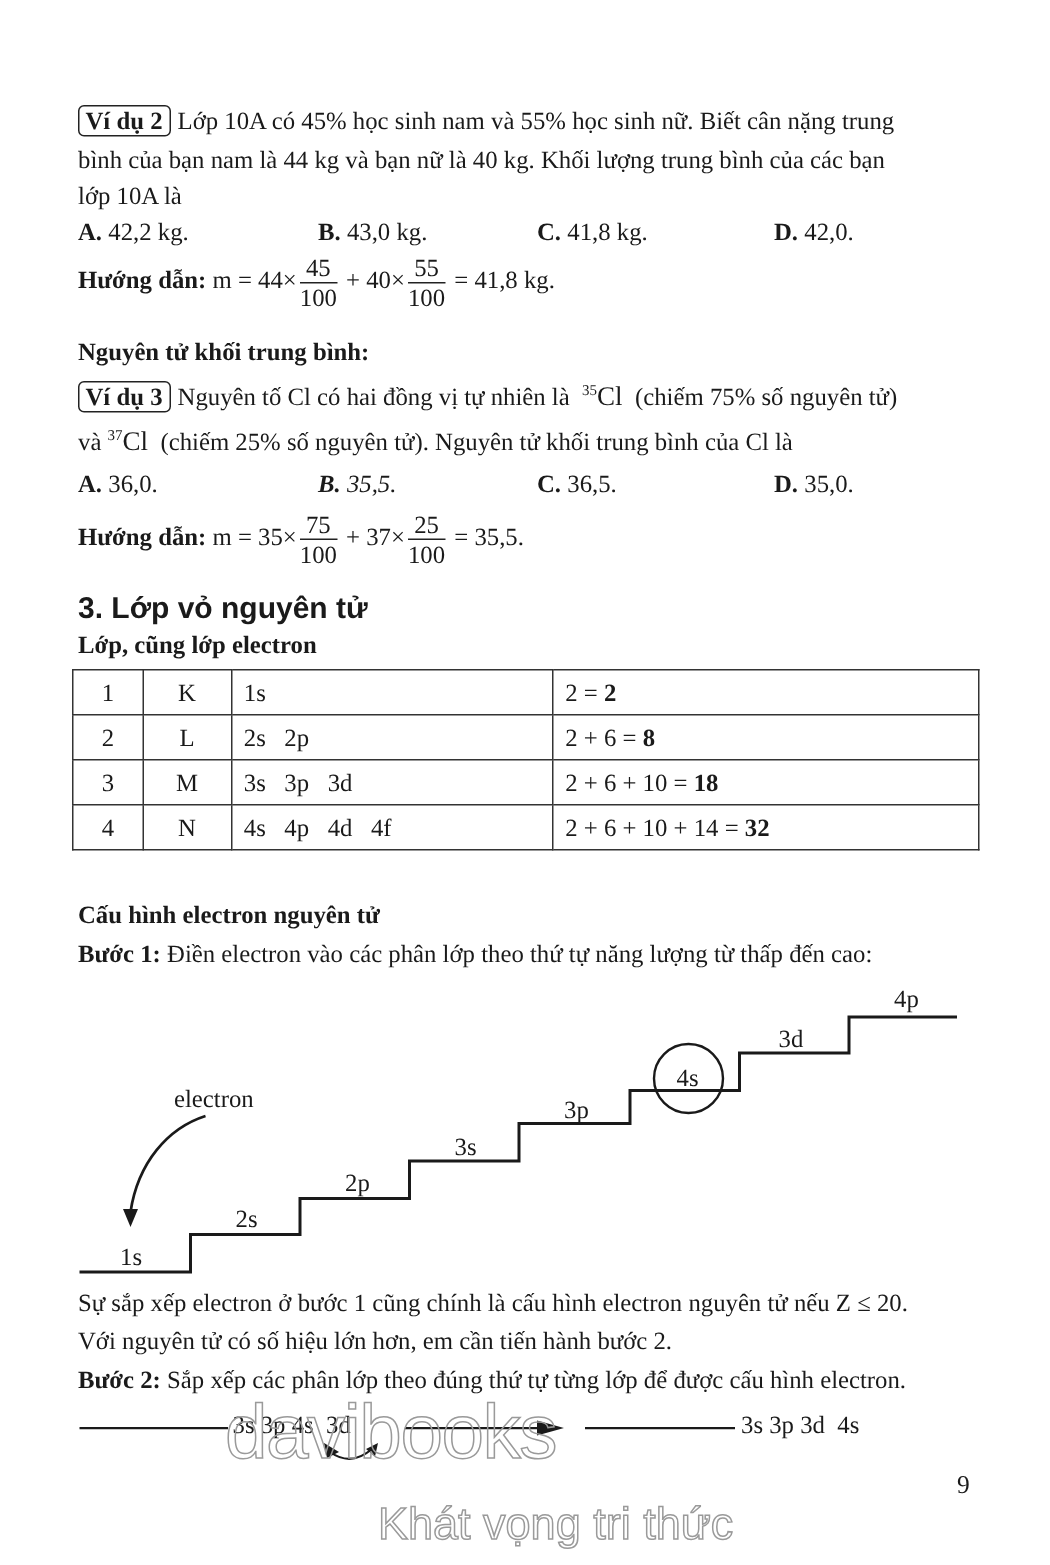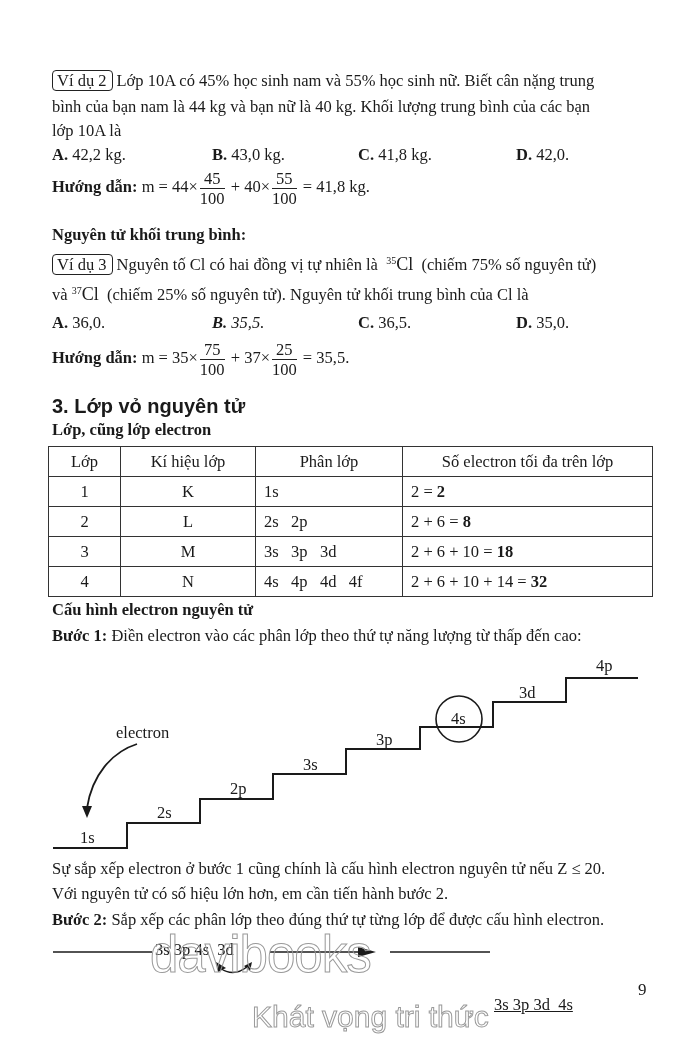--- a/index.html
+++ b/index.html
@@ -1,20 +1,20 @@
 <!DOCTYPE html>
 <html><head>
 <meta charset="utf-8">
 <style>
   html, body { margin:0; padding:0; }
   body { width:700px; height:1043px; background:#ffffff; position:relative; overflow:hidden;
          font-family:"Liberation Serif", serif; color:#1a1a1a; font-size:16.5px; }
   .abs { position:absolute; white-space:nowrap; }
   .b { font-weight:bold; }
-  .box { display:inline-block; border:1.5px solid #222; border-radius:4px; padding:0 5px 0 4px; font-weight:normal; line-height:19px; margin-right:4px; }
+  .box { display:inline-block; border:1.5px solid #222; border-radius:4px; padding:0 5px 0 4px; font-weight:bold; line-height:19px; margin-right:4px; }
   .frac { display:inline-block; vertical-align:middle; text-align:center; margin:0 2px; }
   .frac span { display:block; line-height:19px; }
   .frac .num { border-bottom:1px solid #222; padding:0 1px; }
   .sans { font-family:"Liberation Sans", sans-serif; font-weight:bold; }
   table.shells { position:absolute; left:48px; top:446px; width:605px; border-collapse:collapse; }
   table.shells td { border:1px solid #333; height:29px; padding:0 8px; font-size:16.5px; }
   .c { text-align:center; }
   sup { font-size:10px; }
   .watermark { position:absolute; font-family:"Liberation Sans", sans-serif; color:transparent;
                -webkit-text-stroke:1px #9a9a9a; white-space:nowrap; }
@@ -62,26 +62,20 @@
   <span>m = 35×</span><span class="frac"><span class="num">75</span><span>100</span></span>
   <span>+ 37×</span><span class="frac"><span class="num">25</span><span>100</span></span>
   <span>= 35,5.</span>
 </div>
 
 <div class="abs sans" style="left:52px; top:395px; font-size:20px;">3. Lớp vỏ nguyên tử</div>
 <div class="abs b" style="left:52px; top:420px;">Lớp, cũng lớp electron</div>
 
 <table class="shells">
   <tbody>
-      <tr>
-    <td class="c" style="width:55px">Lớp</td>
-    <td class="c" style="width:118px">Kí hiệu lớp</td>
-    <td class="c" style="width:130px">Phân lớp</td>
-    <td class="c">Số electron tối đa trên lớp</td>
-  </tr>
   <tr>
     <td class="c">1</td>
     <td class="c">K</td>
     <td style="white-space:pre">1s</td>
     <td><span>2 = </span><span class="b">2</span></td>
   </tr>
   <tr>
     <td class="c">2</td>
     <td class="c">L</td>
     <td style="white-space:pre">2s   2p</td>
@@ -127,18 +121,18 @@
 <div class="abs" style="left:376px; top:730px;">3p</div>
 <div class="abs" style="left:451px; top:709px;">4s</div>
 <div class="abs" style="left:519px; top:683px;">3d</div>
 <div class="abs" style="left:596px; top:656px;">4p</div>
 
 <div class="abs" style="left:52px; top:859px;">Sự sắp xếp electron ở bước 1 cũng chính là cấu hình electron nguyên tử nếu Z ≤ 20.</div>
 <div class="abs" style="left:52px; top:884px;">Với nguyên tử có số hiệu lớn hơn, em cần tiến hành bước 2.</div>
 <div class="abs" style="left:52px; top:910px;"><span class="b">Bước 2:</span> <span>Sắp xếp các phân lớp theo đúng thứ tự từng lớp để được cấu hình electron.</span></div>
 
 <div class="abs" style="left:155px; top:940px; white-space:pre;">3s 3p 4s  3d</div>
-<div class="abs" style="left:494px; top:995px; white-space:pre;text-decoration:underline;">3s 3p 3d  4s</div>
+<div class="abs" style="left:494px; top:940px; white-space:pre;">3s 3p 3d  4s</div>
 
 <div class="abs" style="left:638px; top:980px; font-size:17px;">9</div>
 
 <div class="watermark" style="left:150px; top:925px; font-size:51px; letter-spacing:-1px;">davibooks</div>
 <div class="watermark" style="left:252px; top:1000px; font-size:30px;">Khát vọng tri thức</div>
 
 </body></html>

